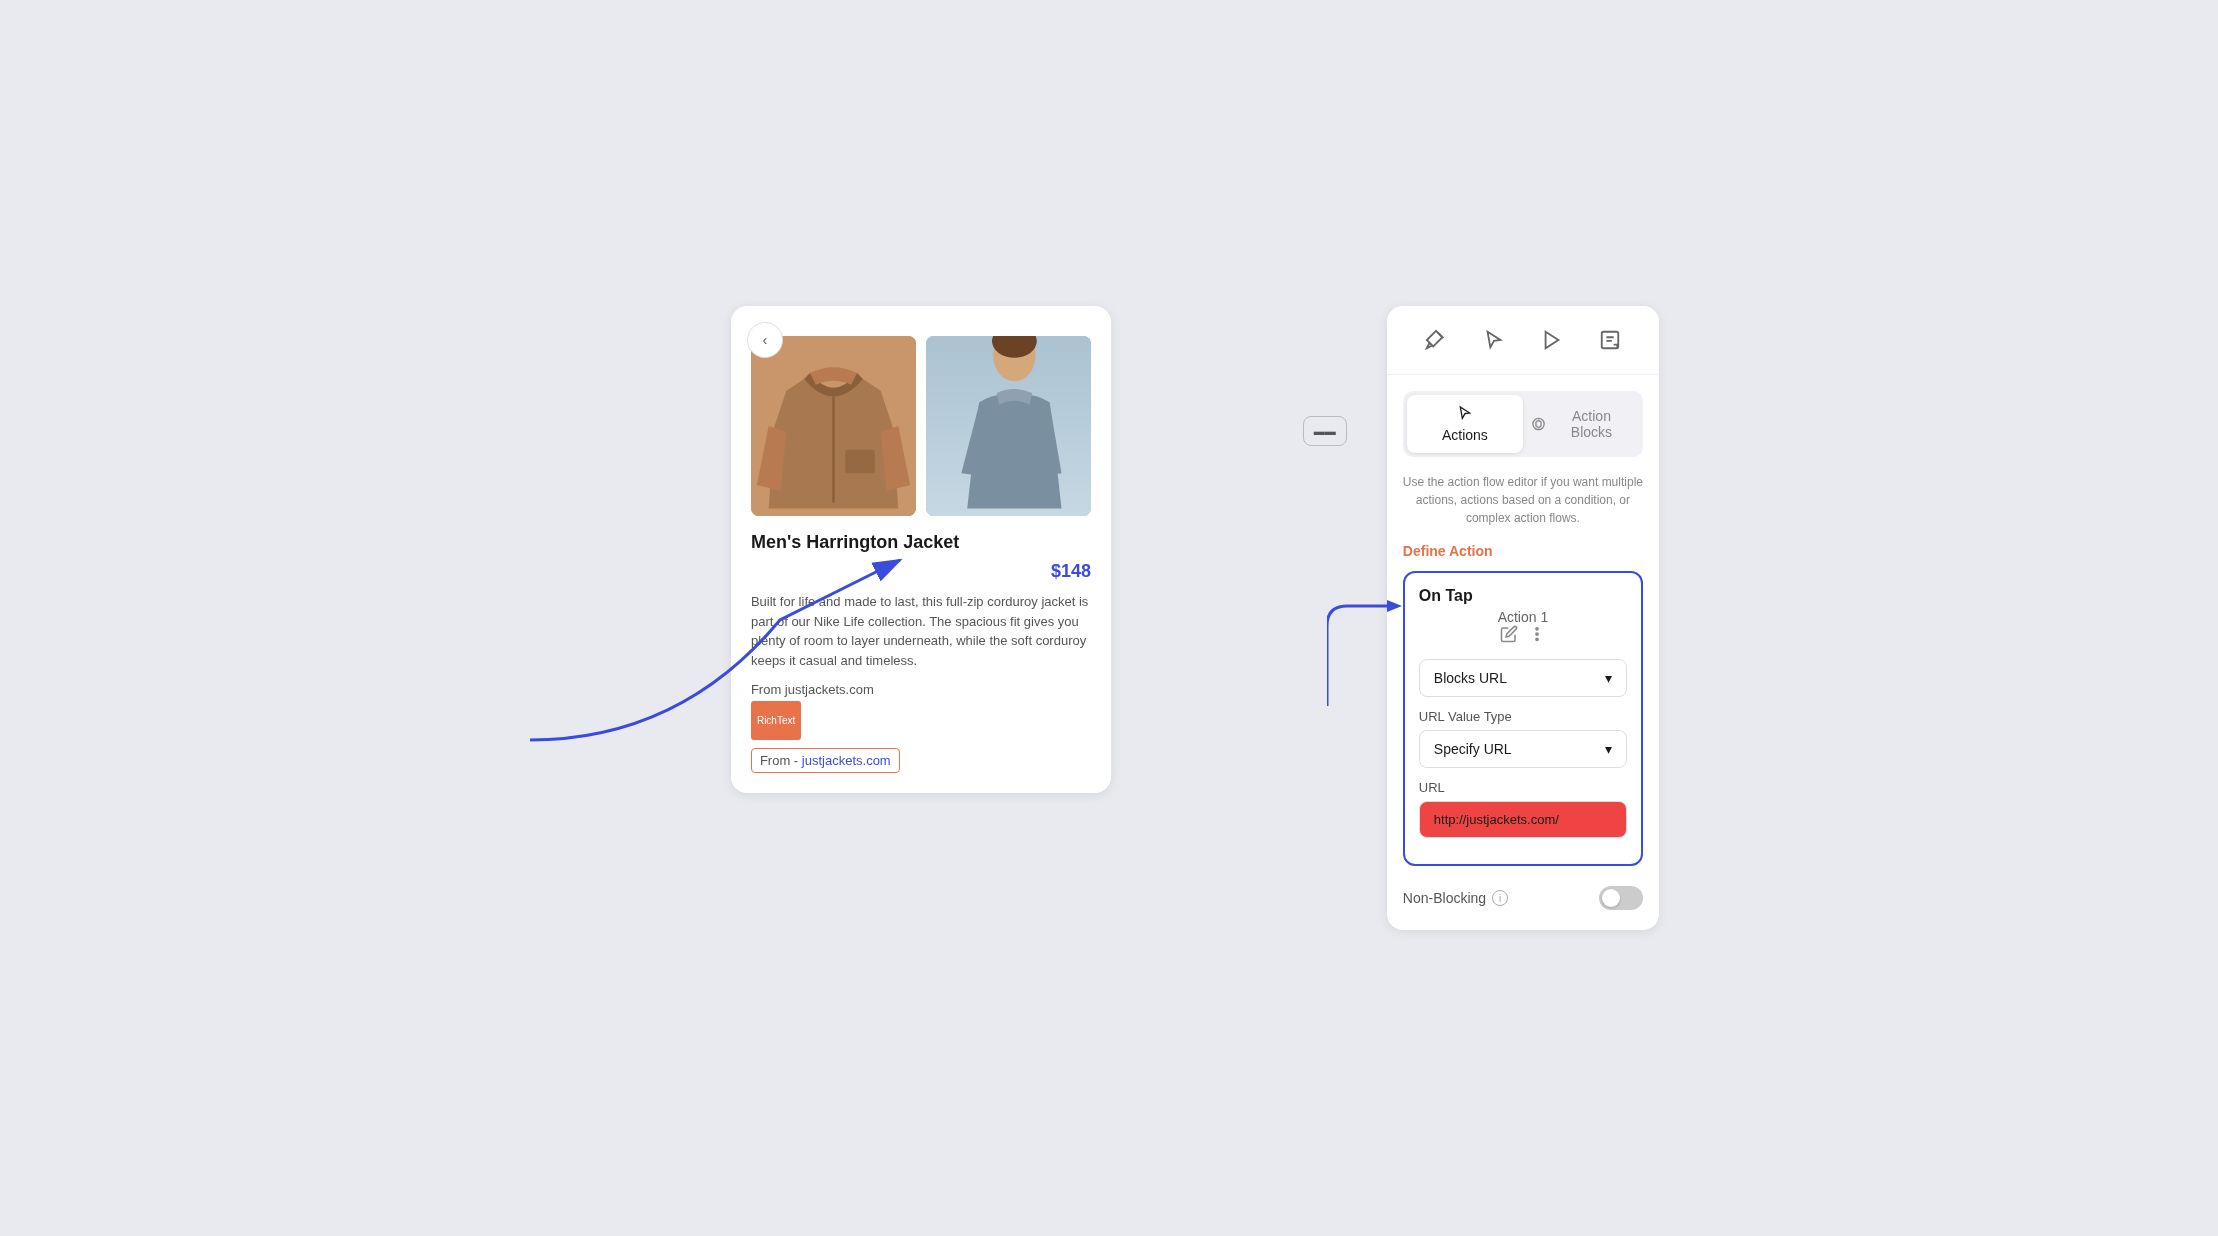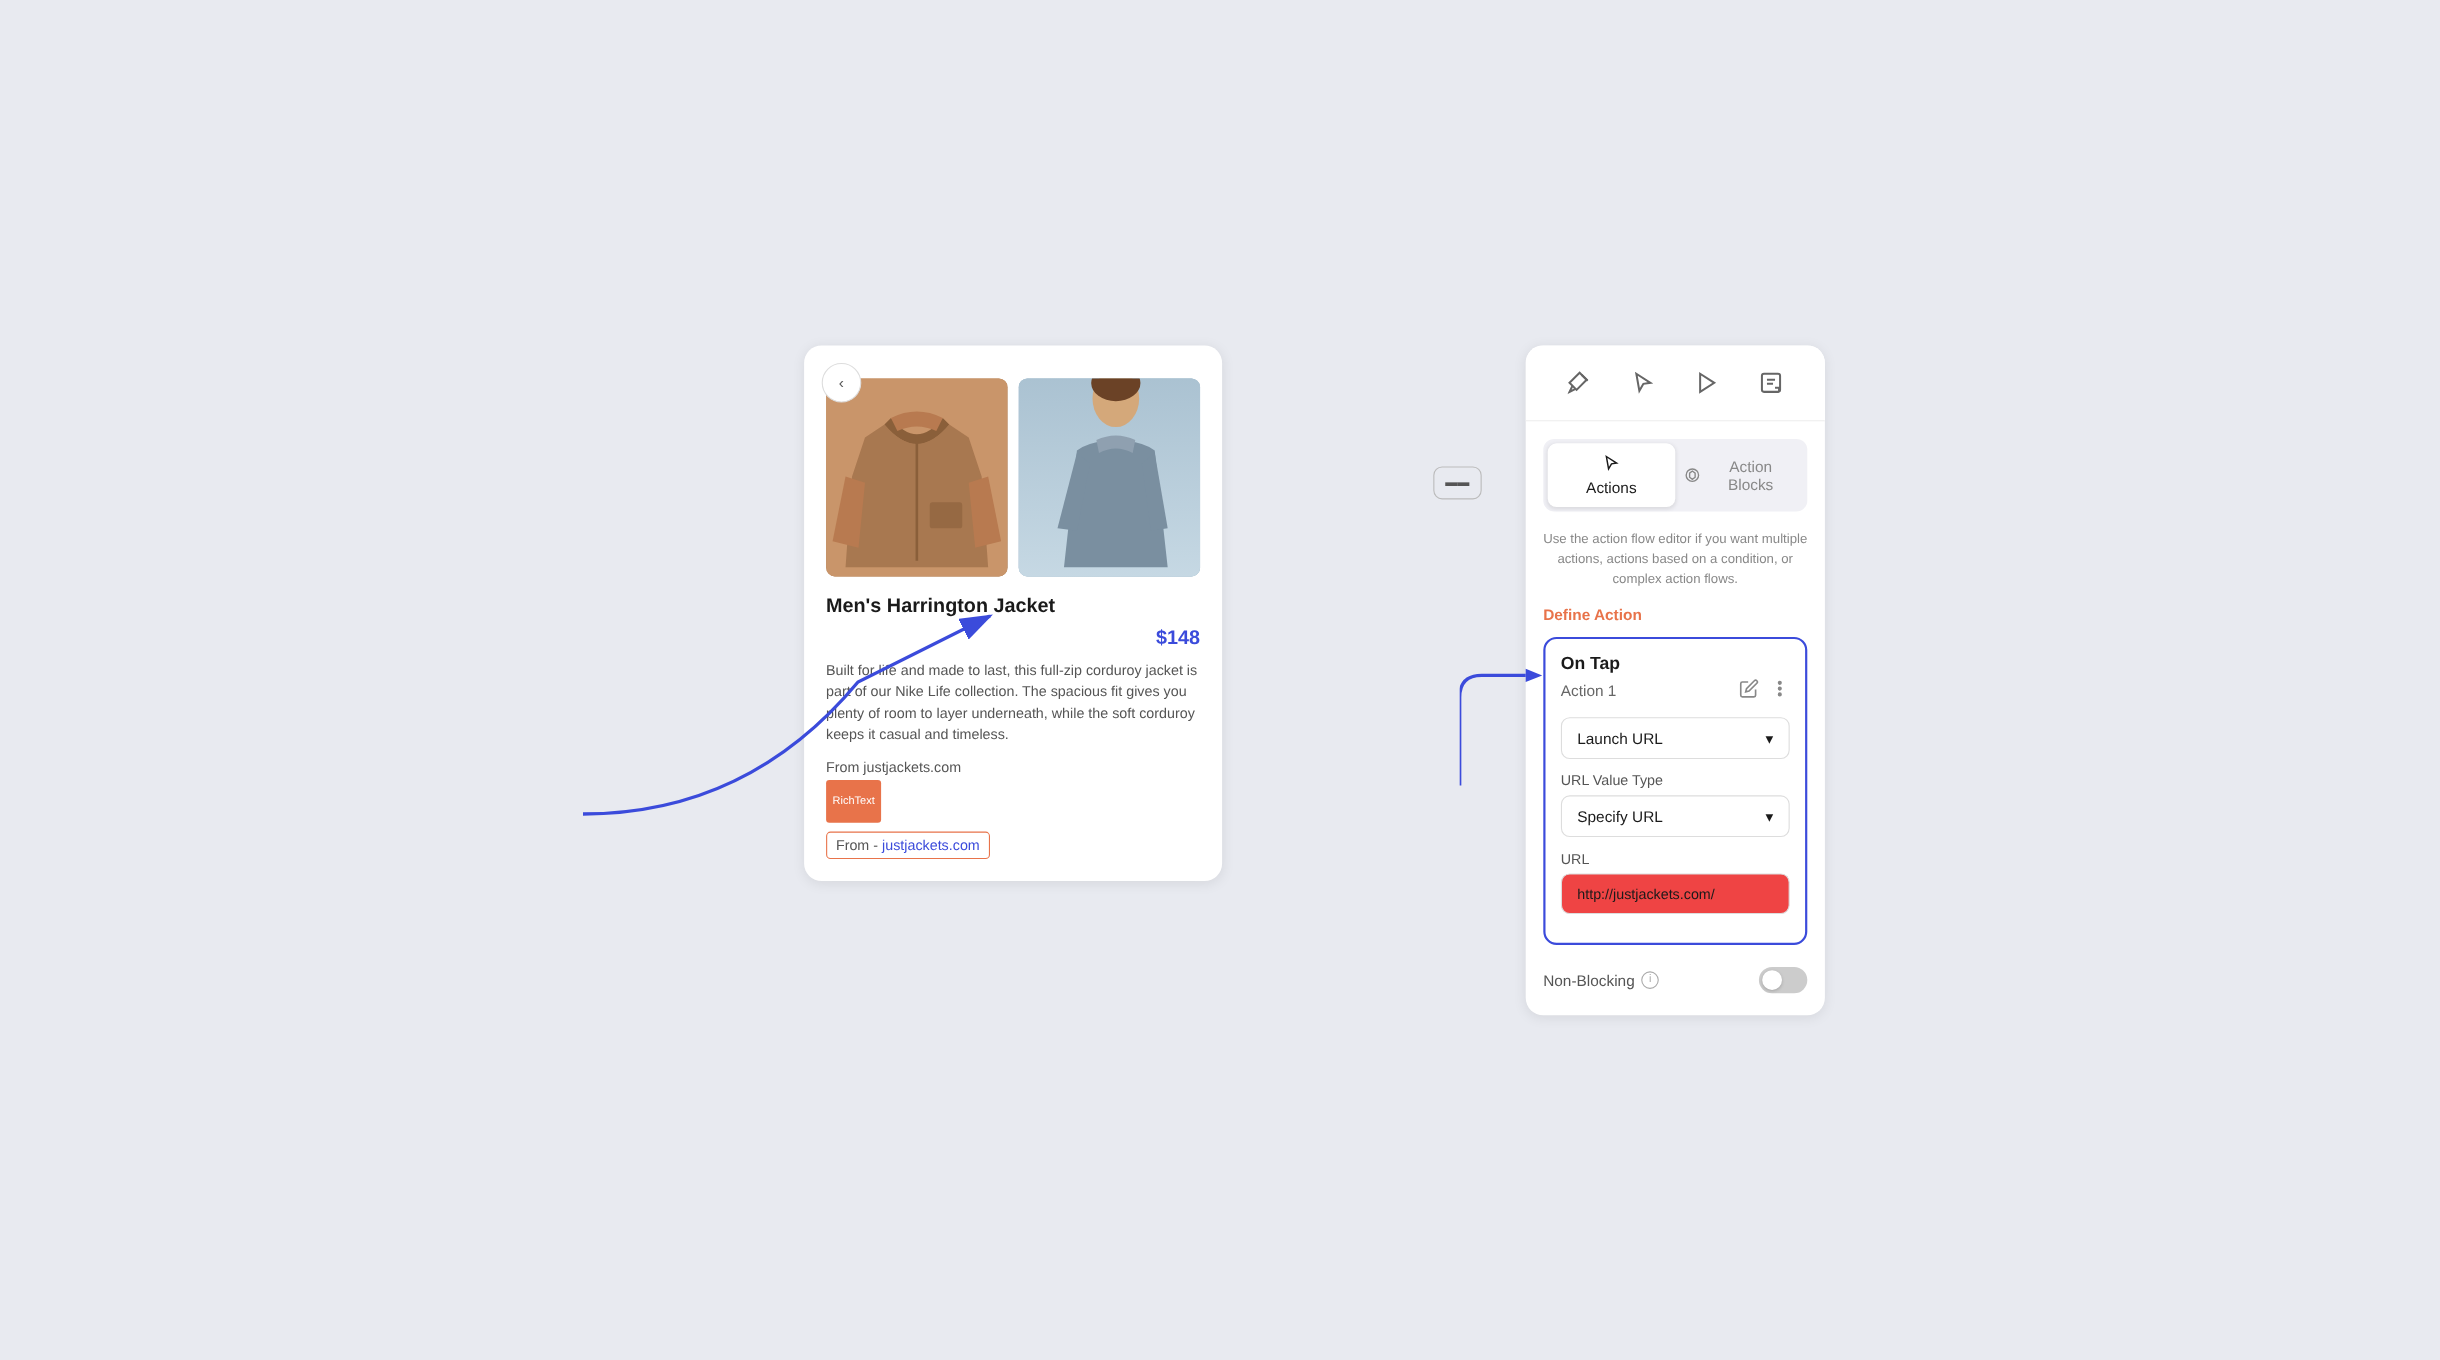--- a/index.html
+++ b/index.html
@@ -243,20 +243,21 @@
       font-size: 16px;
       font-weight: 700;
       color: #1a1a1a;
       margin-bottom: 4px;
     }
     .action-card-row {
       display: flex;
       align-items: center;
       justify-content: space-between;
       margin-bottom: 12px;
+      flex-direction: column;
     }
     .action-1-label {
       font-size: 14px;
       color: #666;
     }
     .action-icons {
       display: flex;
       gap: 10px;
       color: #888;
       font-size: 16px;
@@ -527,21 +528,21 @@
               <svg width="18" height="18" viewBox="0 0 24 24" fill="none" stroke="#888" stroke-width="2">
                 <circle cx="12" cy="5" r="1.5" fill="#888"></circle>
                 <circle cx="12" cy="12" r="1.5" fill="#888"></circle>
                 <circle cx="12" cy="19" r="1.5" fill="#888"></circle>
               </svg>
             </span>
           </div>
         </div>
 
         <div class="select-dropdown">
-          <span>Launch URL</span>
+          <span>Blocks URL</span>
           <span>▾</span>
         </div>
 
         <div style="margin-bottom: 12px;">
           <div class="field-label">URL Value Type</div>
           <div class="select-dropdown" style="margin-bottom:0;">
             <span>Specify URL</span>
             <span>▾</span>
           </div>
         </div>

